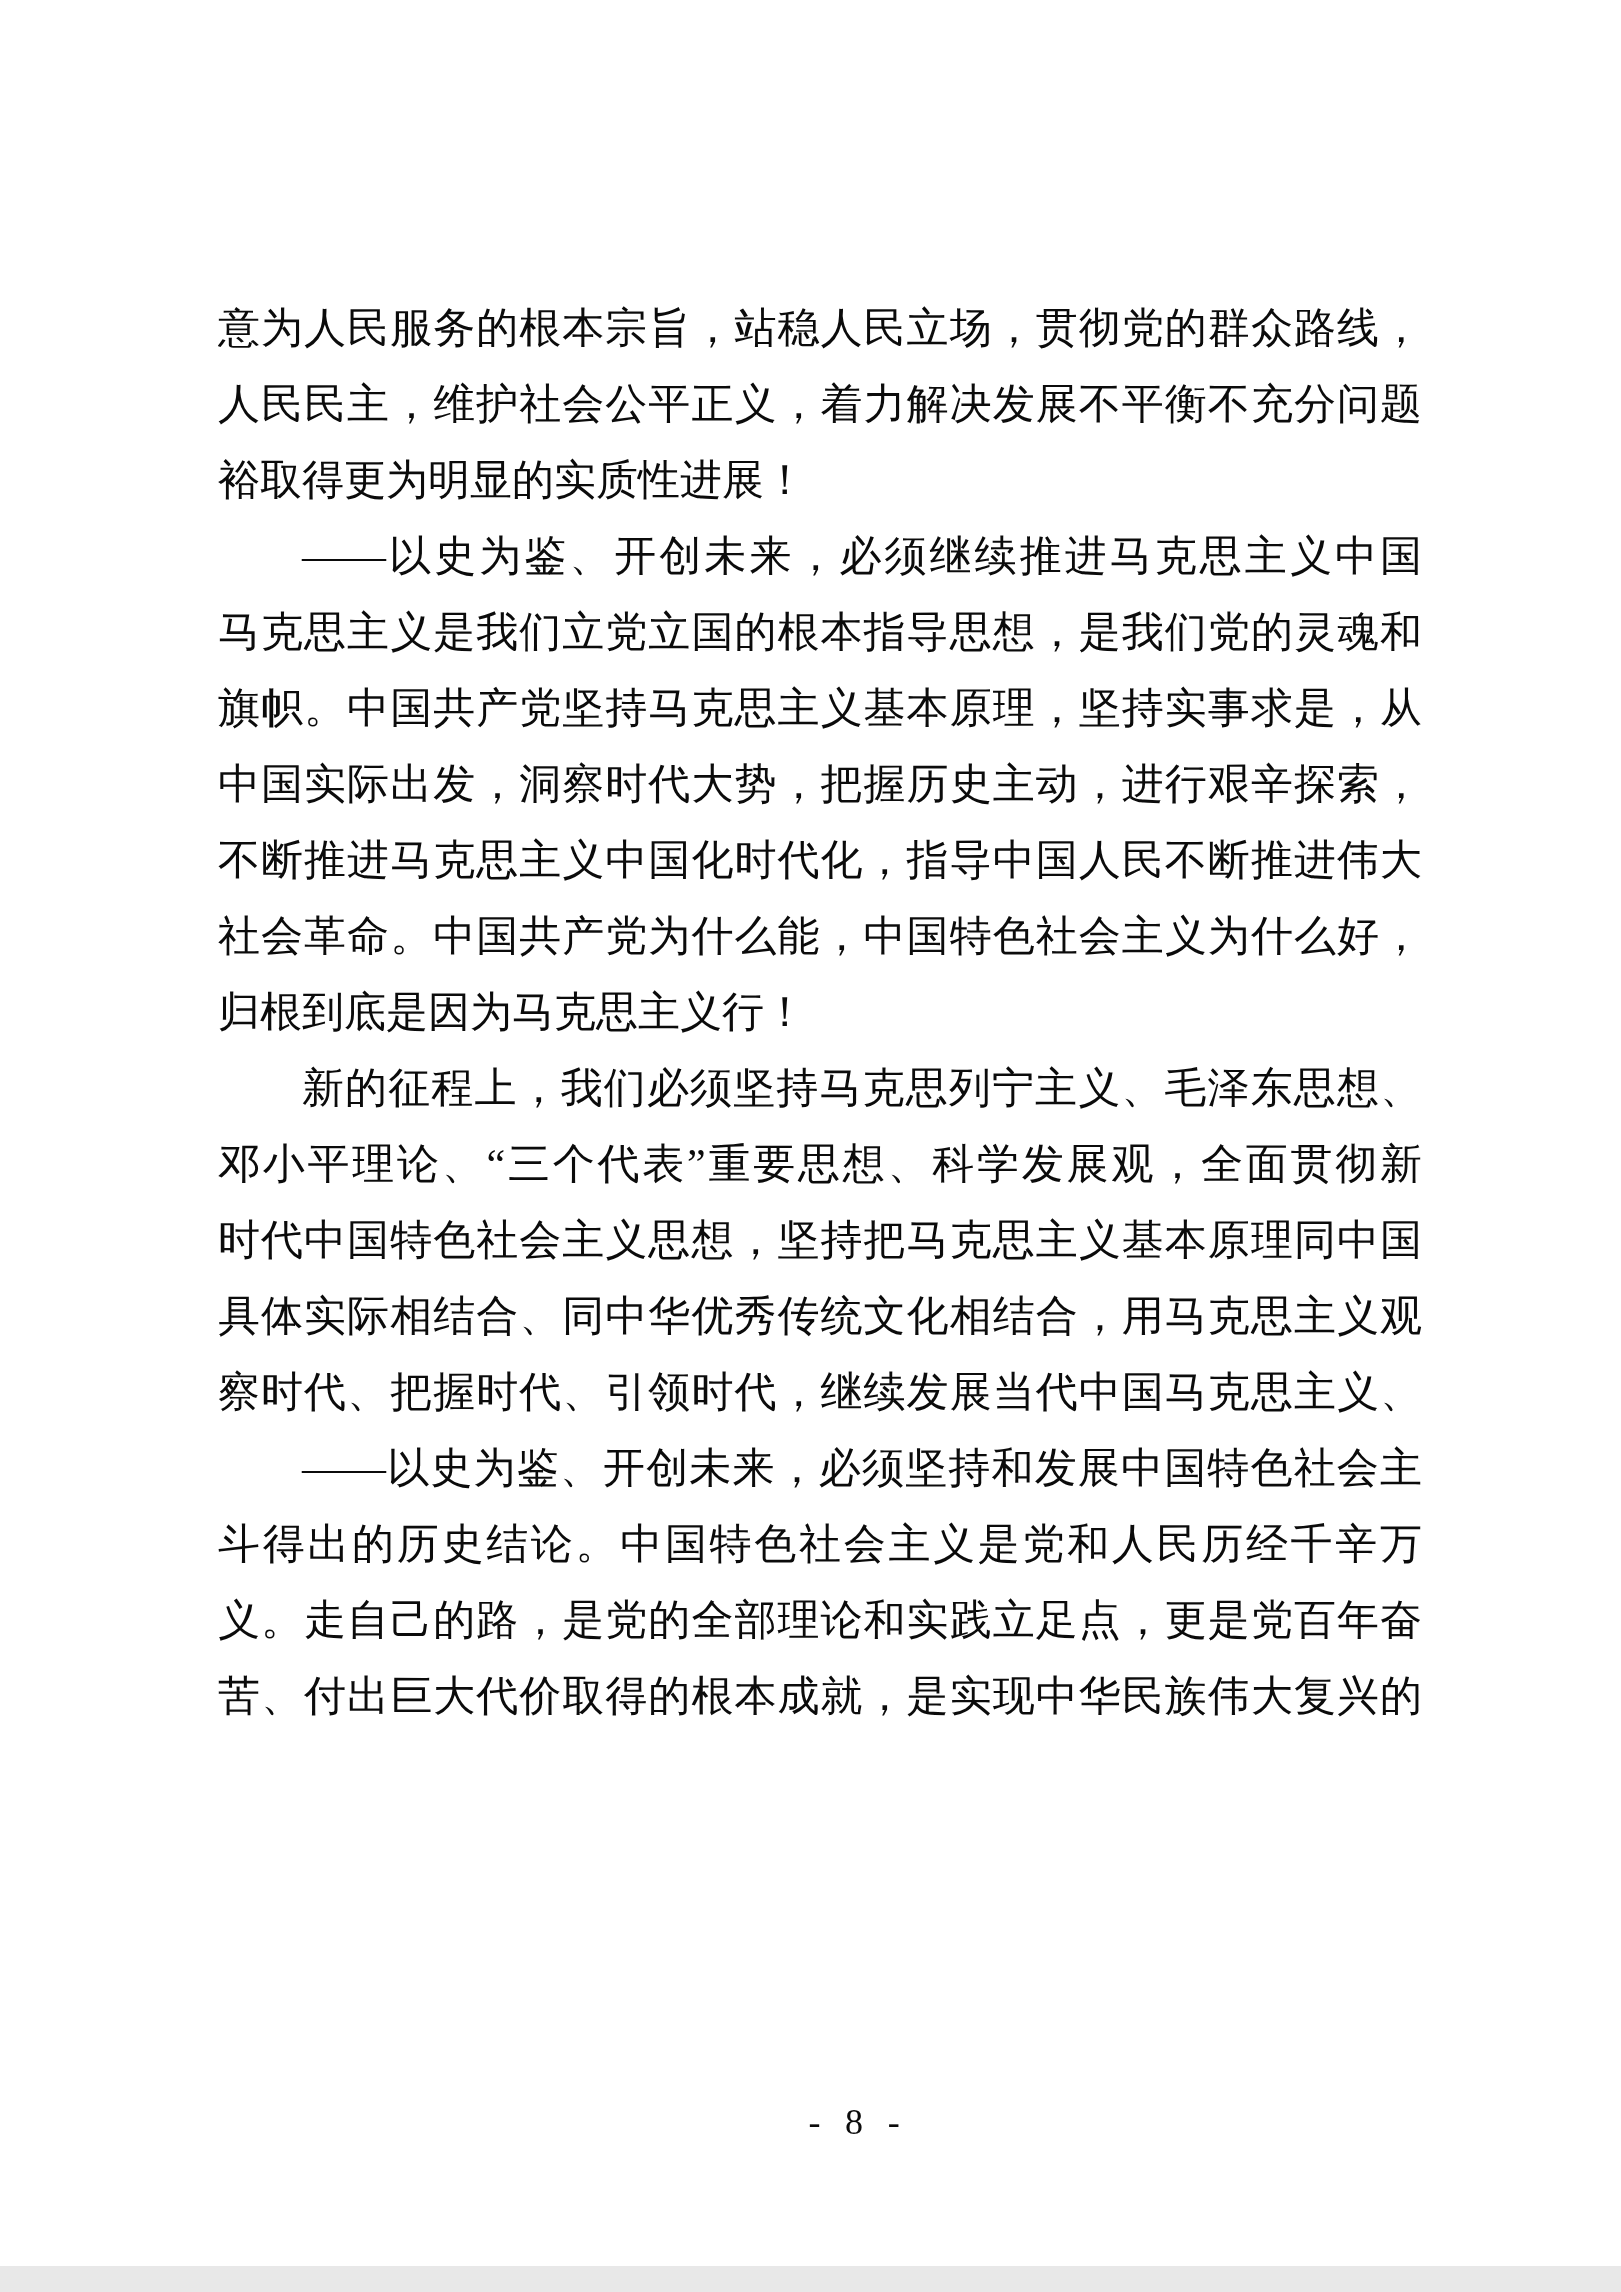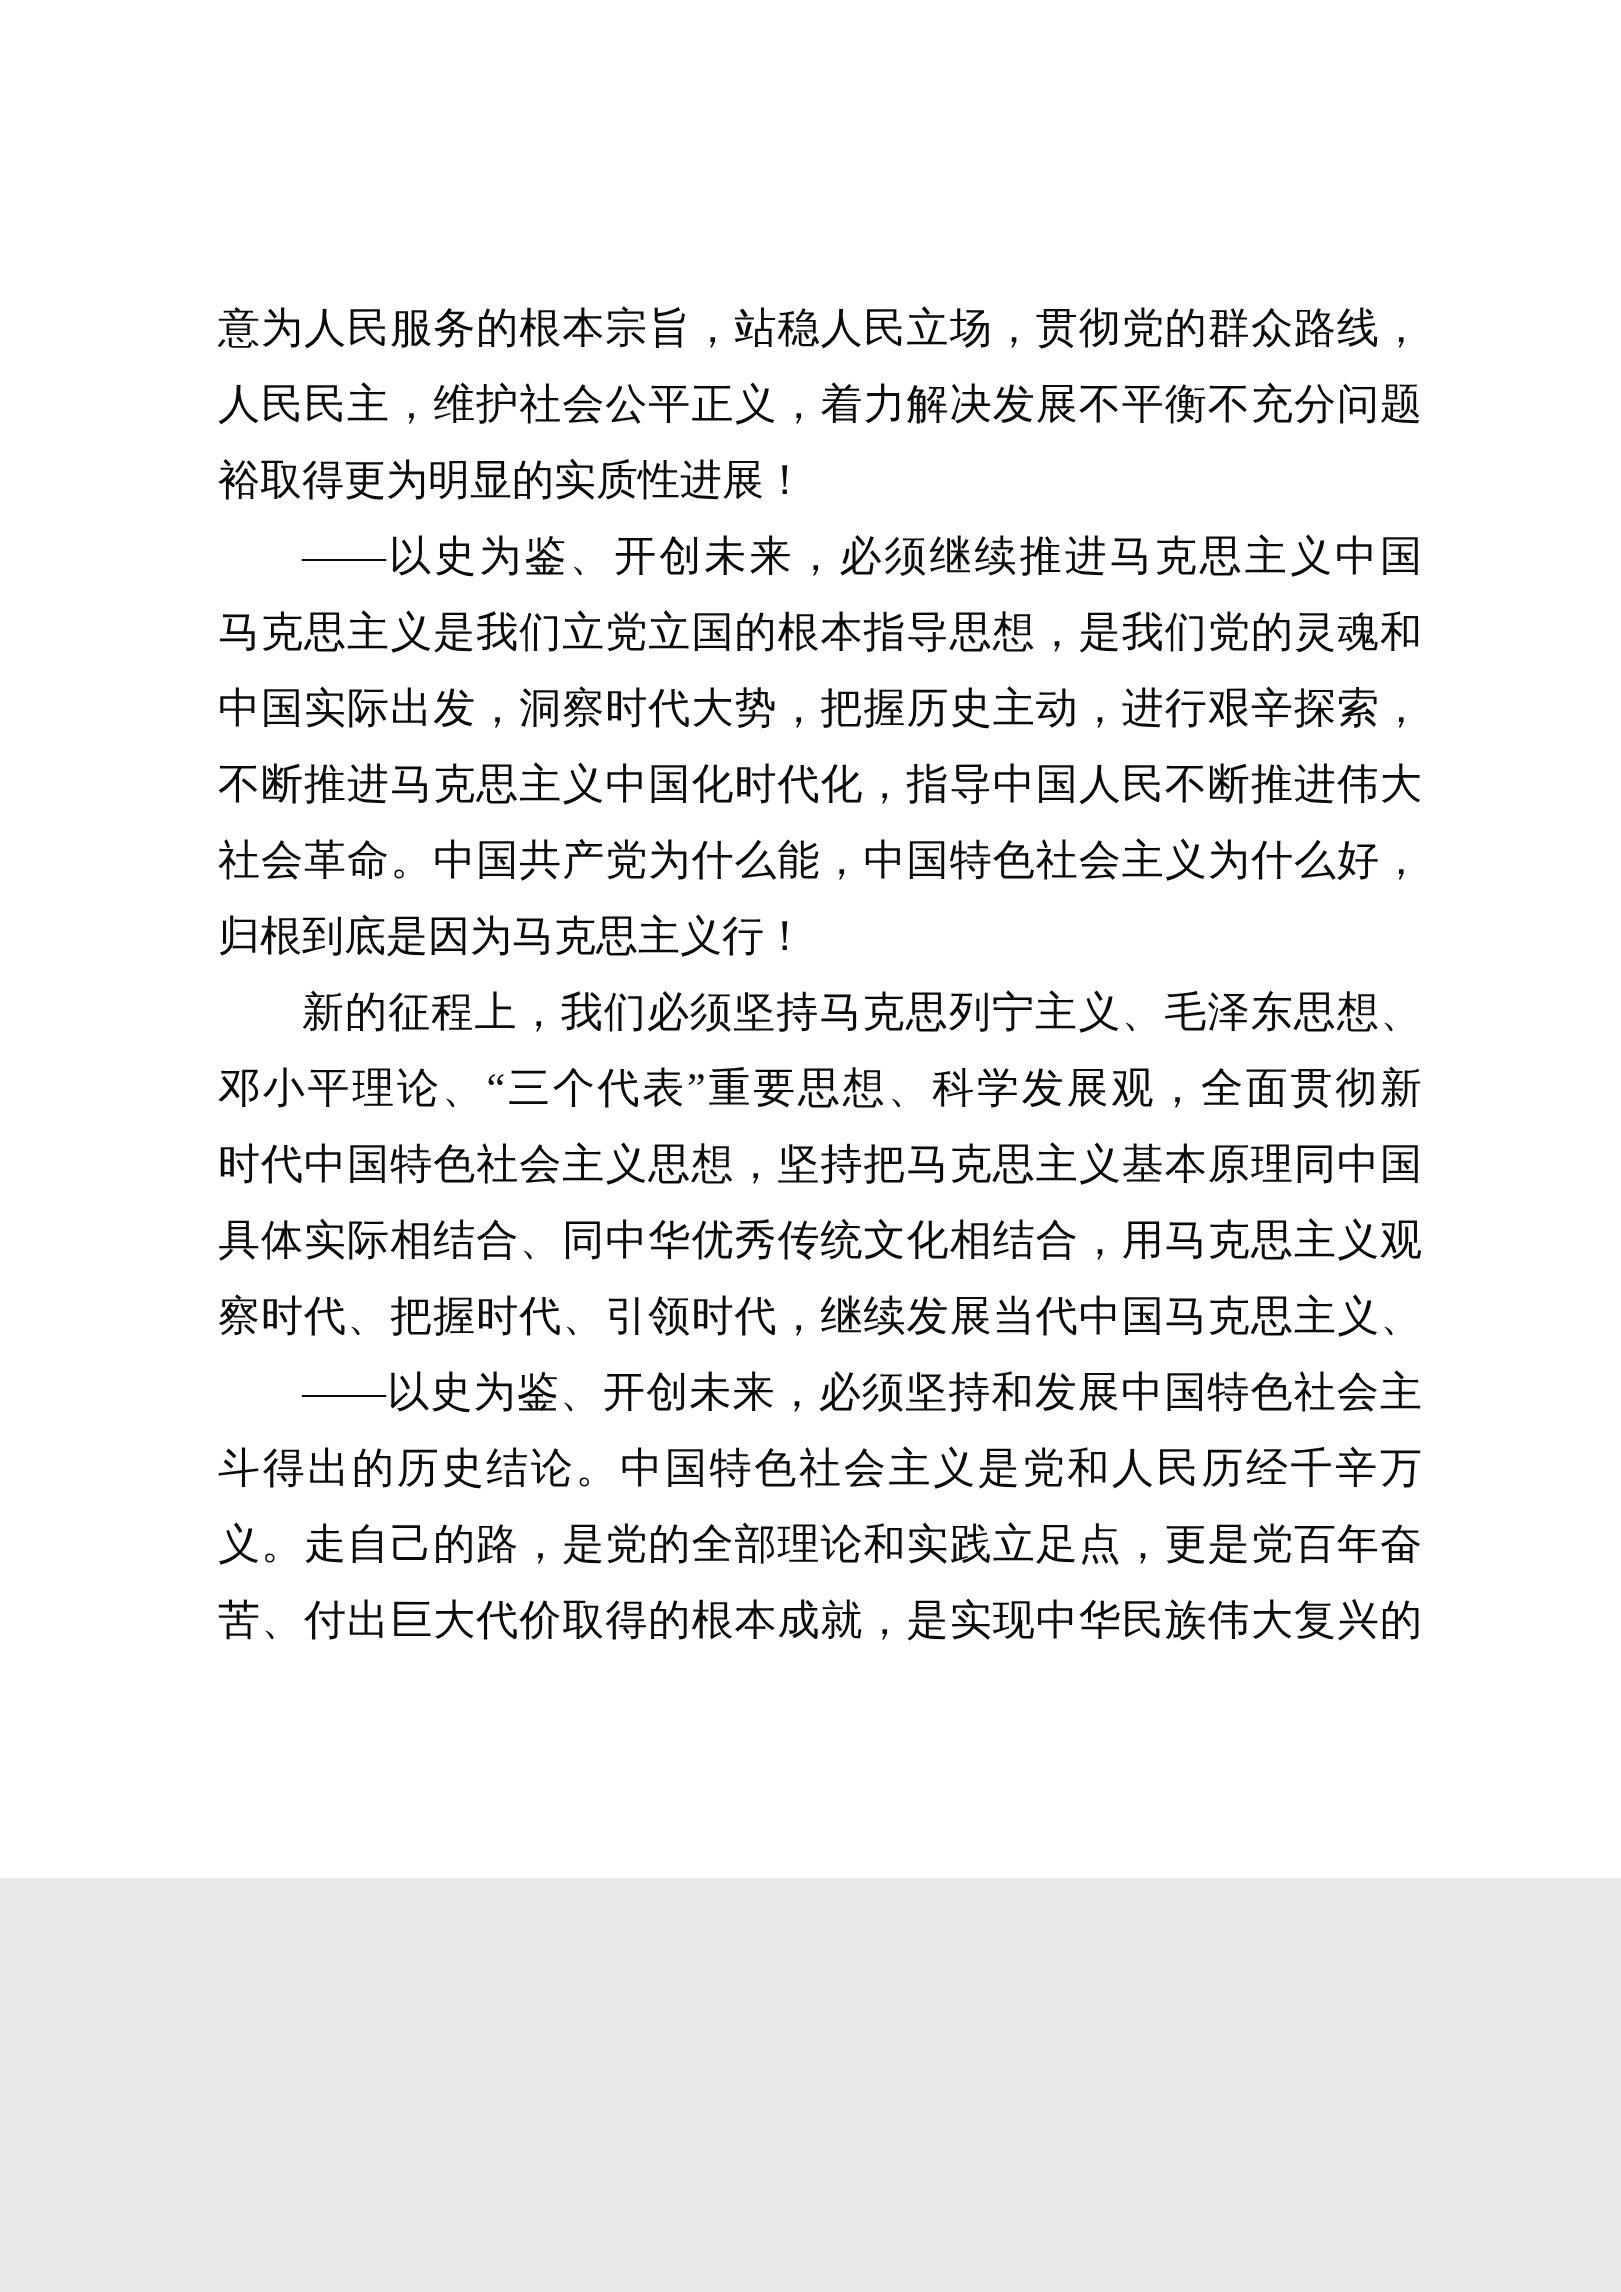--- a/index.html
+++ b/index.html
@@ -3,21 +3,21 @@
 <meta charset="utf-8">
 <style>
   html, body {
     margin: 0;
     padding: 0;
     background: #e8e8e8;
   }
   .page {
     position: relative;
     width: 1621px;
-    height: 1878px;
+    height: 2266px;
     background: #ffffff;
     margin: 0 auto;
     overflow: hidden;
     font-family: "Liberation Serif", "DejaVu Serif", serif;
   }
   .text-block {
     position: absolute;
     left: 218px;
     top: 290px;
     width: 1204px;
@@ -60,20 +60,21 @@
 <div class="page">
   <main class="text-block">
       <div class="para">
         <div class="line">意为人民服务的根本宗旨，站稳人民立场，贯彻党的群众路线，</div>
         <div class="line">人民民主，维护社会公平正义，着力解决发展不平衡不充分问题</div>
         <div class="line short">裕取得更为明显的实质性进展！</div>
       </div>
       <div class="para">
         <div class="line first">——以史为鉴、开创未来，必须继续推进马克思主义中国化。</div>
         <div class="line">马克思主义是我们立党立国的根本指导思想，是我们党的灵魂和</div>
+        <div class="line">旗帜。中国共产党坚持马克思主义基本原理，坚持实事求是，从</div>
         <div class="line">中国实际出发，洞察时代大势，把握历史主动，进行艰辛探索，</div>
         <div class="line">不断推进马克思主义中国化时代化，指导中国人民不断推进伟大</div>
         <div class="line">社会革命。中国共产党为什么能，中国特色社会主义为什么好，</div>
         <div class="line short">归根到底是因为马克思主义行！</div>
       </div>
       <div class="para">
         <div class="line first">新的征程上，我们必须坚持马克思列宁主义、毛泽东思想、</div>
         <div class="line">邓小平理论、“三个代表”重要思想、科学发展观，全面贯彻新</div>
         <div class="line">时代中国特色社会主义思想，坚持把马克思主义基本原理同中国</div>
         <div class="line">具体实际相结合、同中华优秀传统文化相结合，用马克思主义观</div>

